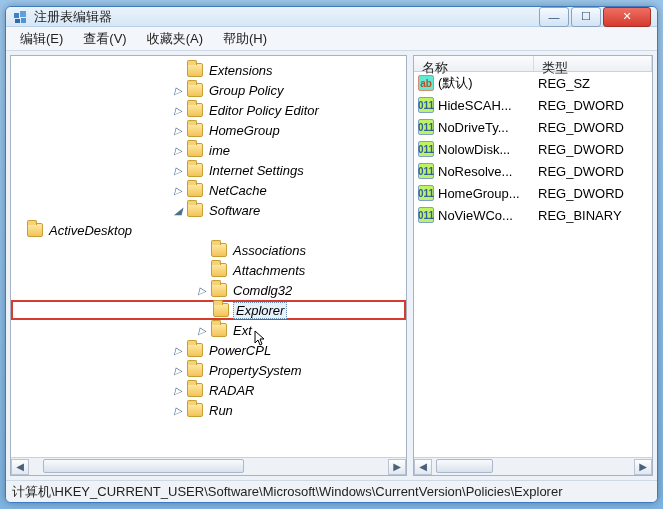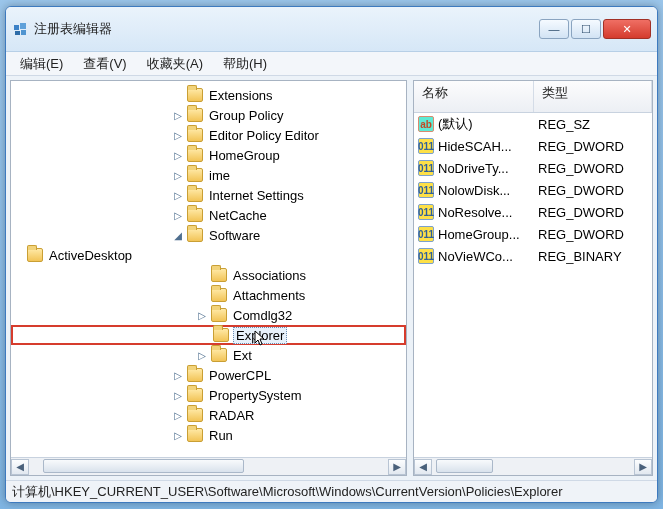--- a/index.html
+++ b/index.html
@@ -17,21 +17,21 @@
     left: 5px; top: 6px; right: 5px; bottom: 6px;
     border: 1px solid #3d7abf;
     border-radius: 6px;
     background: #ecf2f8;
     box-shadow: 0 0 8px rgba(0,0,0,.3);
     display: flex;
     flex-direction: column;
     overflow: hidden;
   }
   .titlebar {
-    height: 45px;
+    height: 20px;
     background: linear-gradient(#eaf3fb, #d6e7f7);
     display: flex;
     align-items: center;
     padding: 0 6px;
     border-bottom: 1px solid #b7cfe6;
   }
   .titlebar .app-icon {
     width: 16px; height: 16px; margin-right: 6px;
     display: flex; align-items: center; justify-content: center;
     color: #2a6db5;
@@ -78,20 +78,21 @@
     display: flex;
     flex-direction: column;
     overflow: hidden;
   }
   .tree-pane { flex: 1; }
   .list-pane { width: 240px; }
   .tree-body {
     flex: 1;
     overflow: hidden;
     padding: 4px 0 0 0;
+    font-style: italic;
   }
   .node {
     display: flex;
     align-items: center;
     height: 20px;
     white-space: nowrap;
   }
   .expander {
     width: 14px; height: 14px; margin-right: 2px;
     display: flex; align-items: center; justify-content: center;
@@ -113,21 +114,21 @@
   .node .label { padding: 0 2px; }
   .node.selected {
     border: 2px solid #d63c2d;
   }
   .node.selected .label {
     background: #e7f1fb;
     border: 1px dotted #6a8db3;
   }
   .cols {
     display: flex;
-    height: 32px;
+    height: 16px;
     background: linear-gradient(#fcfcfd,#eceff4);
     border-bottom: 1px solid #c8d2df;
   }
   .col {
     padding: 3px 8px;
     border-right: 1px solid #d4dce7;
     font-size: 13px;
     color: #222;
     flex: none;
   }
@@ -141,21 +142,21 @@
     padding-left: 4px;
   }
   .val-icon {
     width: 16px; height: 16px; margin-right: 4px;
     display:flex; align-items:center; justify-content:center;
     font-size:10px; font-weight:bold;
     border:1px solid;
     border-radius:2px;
   }
   .val-icon.str { background:#5eead4; border-color:#d98b6f; color:#c24a24;text-align:right; }
-  .val-icon.bin { background:#fde047; border-color:#7ca1cc; color:#2e5f99;text-align:right; }
+  .val-icon.bin { background:#bef264; border-color:#7ca1cc; color:#2e5f99;text-align:right; }
   .cell { overflow:hidden; text-overflow:ellipsis; white-space:nowrap; }
   .cell.name { width: 100px; }
   .cell.type { flex:1; }
   .hscroll {
     height: 18px;
     background: #eef1f5;
     border-top: 1px solid #c8d2df;
     position: relative;
     display: flex; align-items: center;
   }

